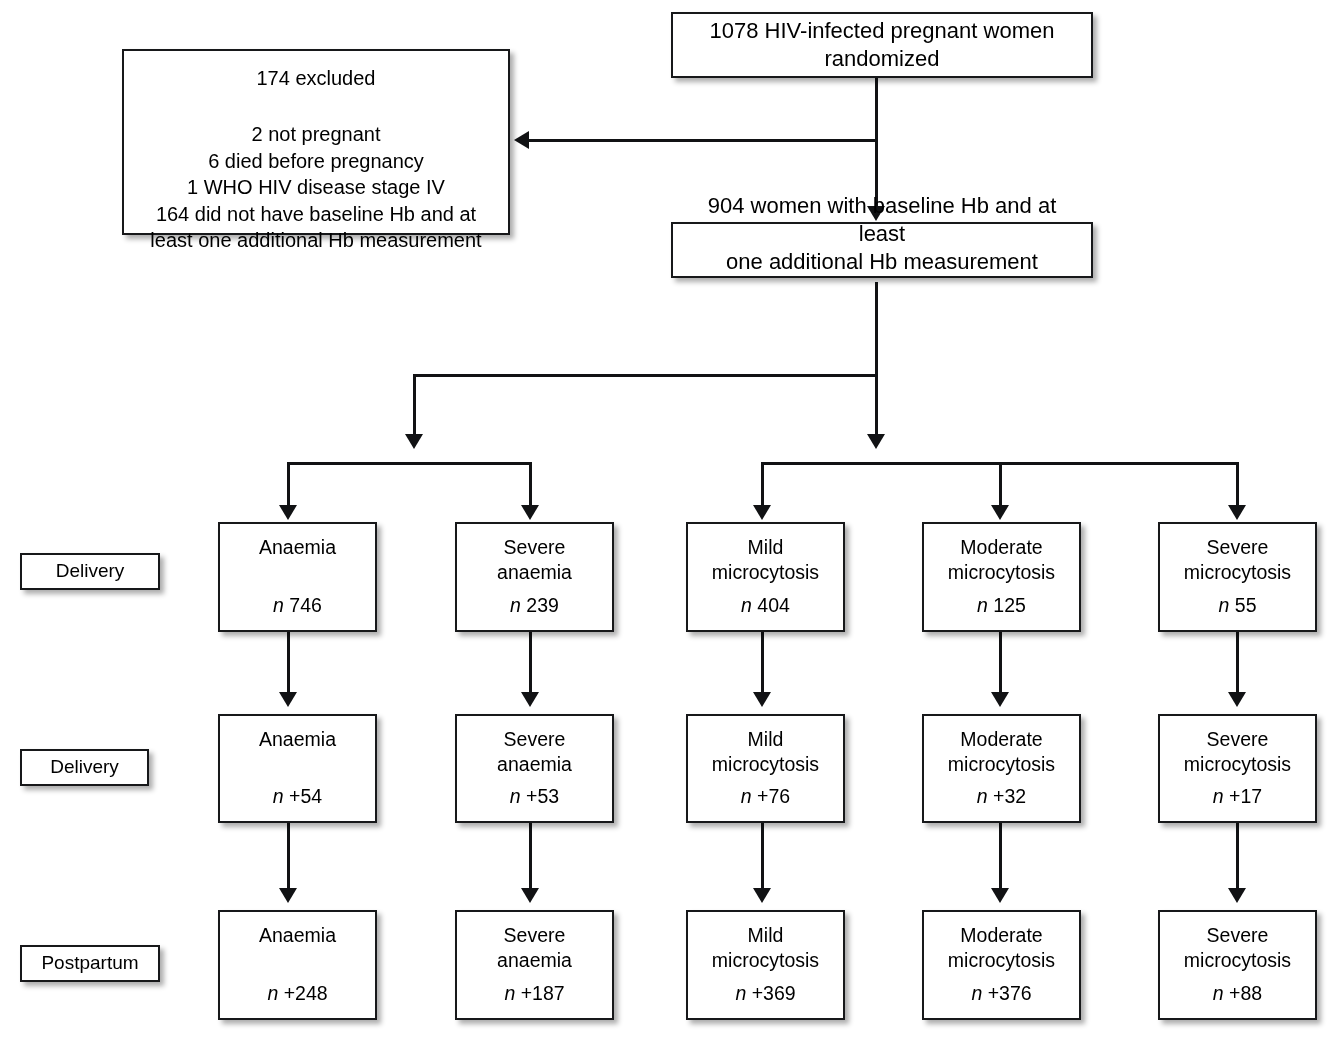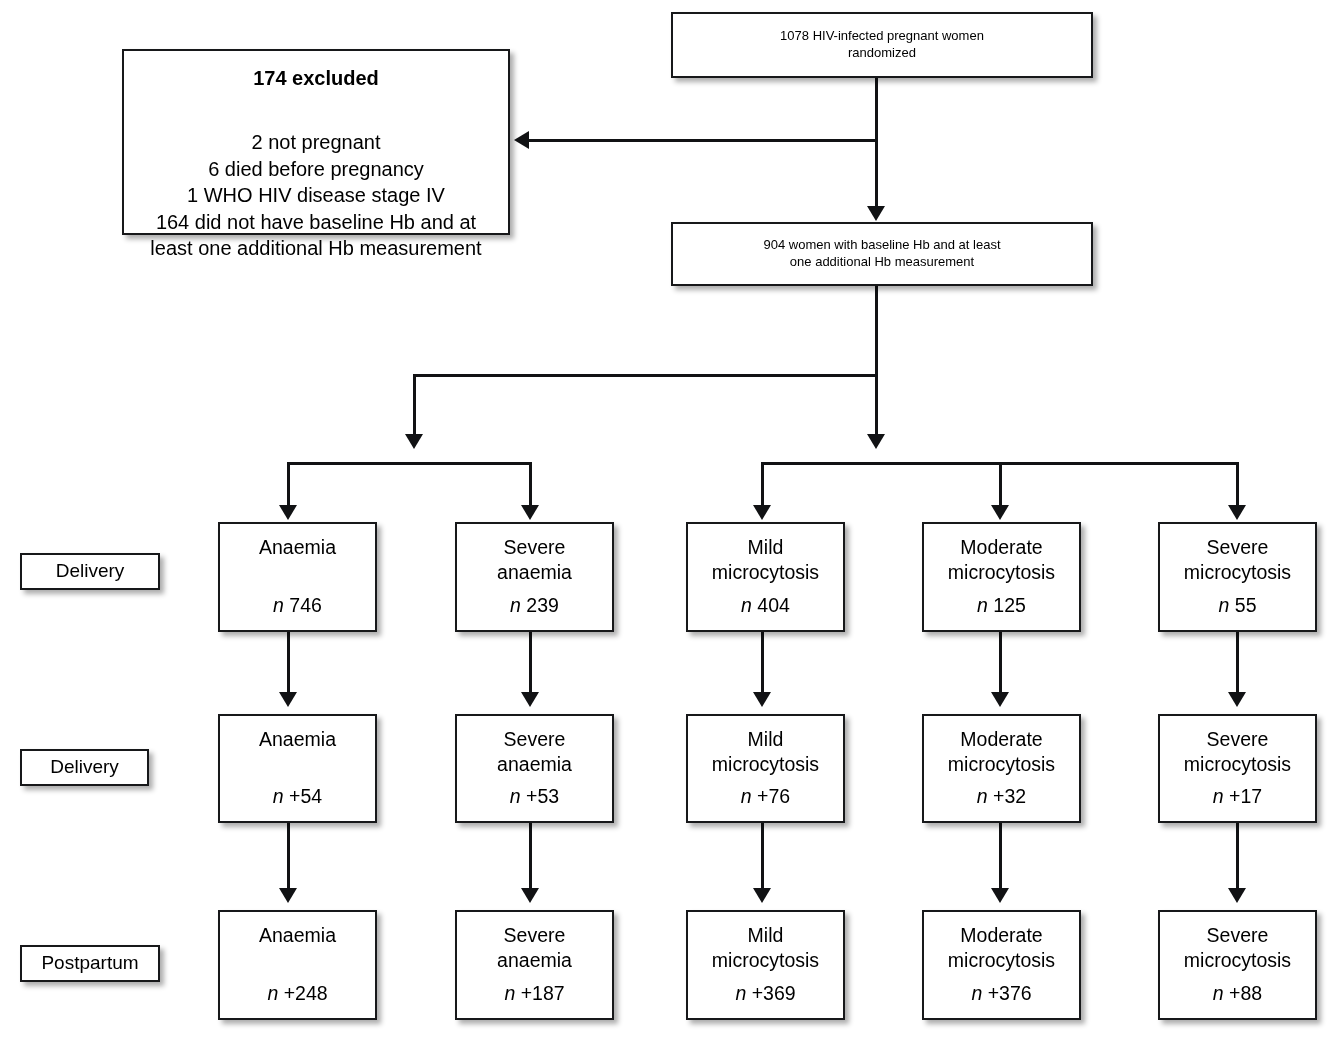--- a/index.html
+++ b/index.html
@@ -48,30 +48,30 @@
   
   .rowlabel {
     font-size: 19px;
     justify-content: center;
     border-width: 2.5px;
   }
   
   .wide {
     padding: 0 10px;
     justify-content: center;
-    font-size: 13px;
+    font-size: 22px;
   }
   
   .excl {
     padding: 14px 10px 12px 10px;
     justify-content: flex-start;
     font-size: 20px;
     line-height: 1.32;
   }
-  .excl .head { margin-bottom: 38px; font-weight: bold; }
+  .excl .head { margin-bottom: 30px; }
   .excl .list { white-space: pre-line; }
 
   
   .ln {
     position: absolute;
     background: #111214;
     z-index: 1;
   }
   .vl { width: 2.6px; }
   .hl { height: 2.6px; }
@@ -156,21 +156,21 @@
 
   <div class="box excl" style="left:122px; top:49px; width:388px; height:186px;">
     <div class="head">174 excluded</div>
     <div class="list">2 not pregnant
 6 died before pregnancy
 1 WHO HIV disease stage IV
 164 did not have baseline Hb and at
 least one additional Hb measurement</div>
   </div>
 
-  <div class="box wide" style="left:671px; top:222px; width:422px; height:64px;">
+  <div class="box wide" style="left:671px; top:222px; width:422px; height:56px;justify-content:flex-end;">
     <div class="title">904 women with baseline Hb and at least
 one additional Hb measurement</div>
   </div>
 
   <div class="box rowlabel" style="left:20px; top:553px; width:140px; height:37px;">
     <span>Delivery</span>
   </div>
   <div class="box rowlabel" style="left:20px; top:749px; width:129px; height:37px;">
     <span>Delivery</span>
   </div>

